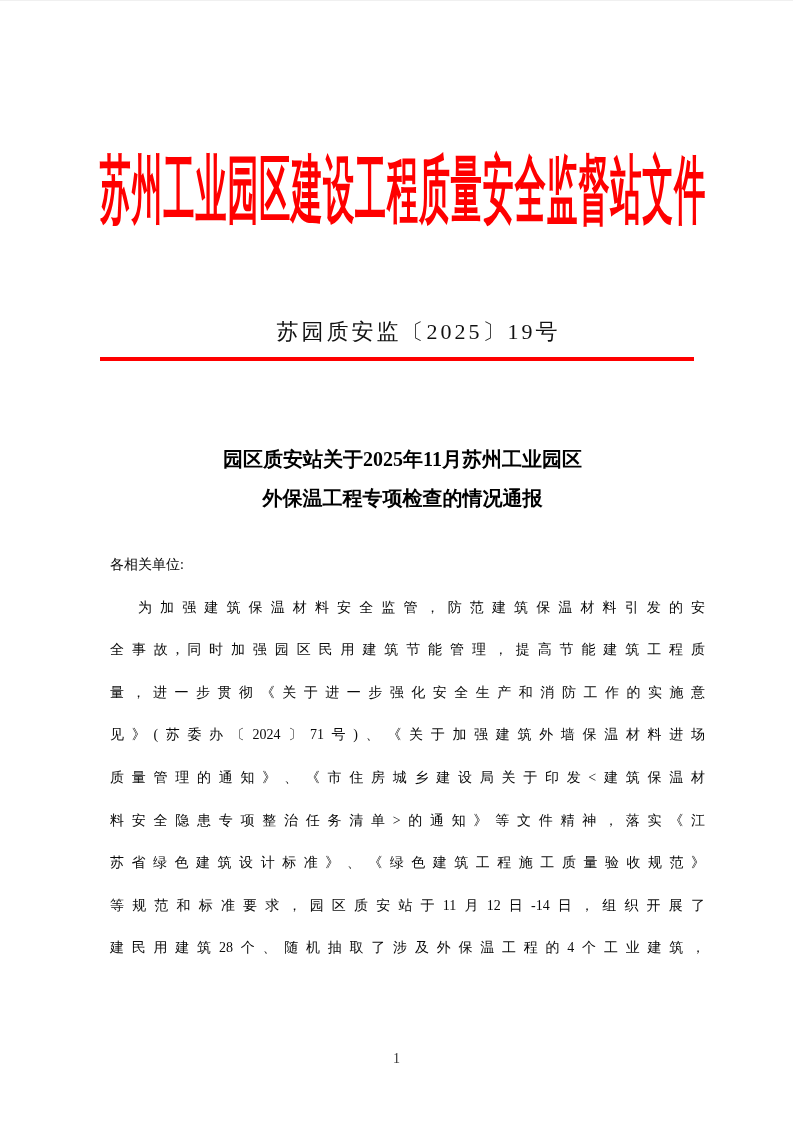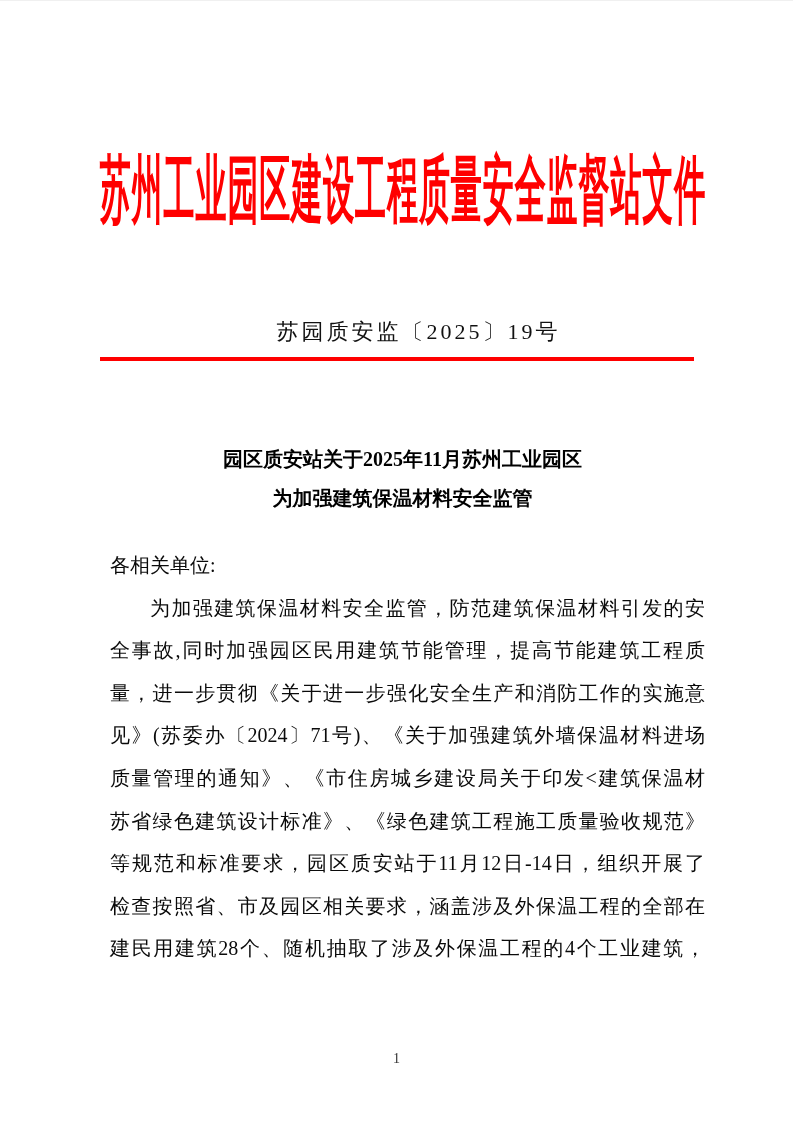--- a/index.html
+++ b/index.html
@@ -61,21 +61,21 @@
     text-align: center;
     font-size: 20px;
     line-height: 39px;
     font-weight: bold;
     color: #000000;
   }
   .title-line { display: block; }
   .body-text {
     margin: 26px 0 0 110px;
     width: 595px;
-    font-size: 20px;
+    font-size: 14px;
     line-height: 42.6px;
     color: #0a0a0a;
   }
   .salutation {
     text-align: left;
   }
   .body-line {
     text-align: justify;
     text-align-last: justify;
     -moz-text-align-last: justify;
@@ -102,31 +102,31 @@
   <div class="red-header-wrap">
     <div class="red-header-text">苏州工业园区建设工程质量安全监督站文件</div>
   </div>
 
   <div class="doc-number">苏园质安监〔2025〕19号</div>
 
   <div class="red-rule"></div>
 
   <div class="title">
     <span class="title-line">园区质安站关于2025年11月苏州工业园区</span>
-    <span class="title-line">为加强建筑保温材料安全监管</span>
+    <span class="title-line">外保温工程专项检查的情况通报</span>
   </div>
 
   <div class="body-text">
     <div class="salutation">各相关单位:</div>
     <div class="body-line indent">为加强建筑保温材料安全监管，防范建筑保温材料引发的安</div>
     <div class="body-line">全事故,同时加强园区民用建筑节能管理，提高节能建筑工程质</div>
     <div class="body-line">量，进一步贯彻《关于进一步强化安全生产和消防工作的实施意</div>
     <div class="body-line">见》(苏委办〔2024〕71号)、《关于加强建筑外墙保温材料进场</div>
     <div class="body-line">质量管理的通知》、《市住房城乡建设局关于印发&lt;建筑保温材</div>
+    <div class="body-line">料安全隐患专项整治任务清单&gt;的通知》等文件精神，落实《江</div>
     <div class="body-line">苏省绿色建筑设计标准》、《绿色建筑工程施工质量验收规范》</div>
     <div class="body-line">等规范和标准要求，园区质安站于11月12日-14日，组织开展了</div>
-    <div class="body-line">检查按照省、市及园区相关要求，涵盖涉及外保温工程的全部在</div>
     <div class="body-line">建民用建筑28个、随机抽取了涉及外保温工程的4个工业建筑，</div>
   </div>
 
   <div class="page-number">1</div>
 
 </div>
 
 </body></html>

